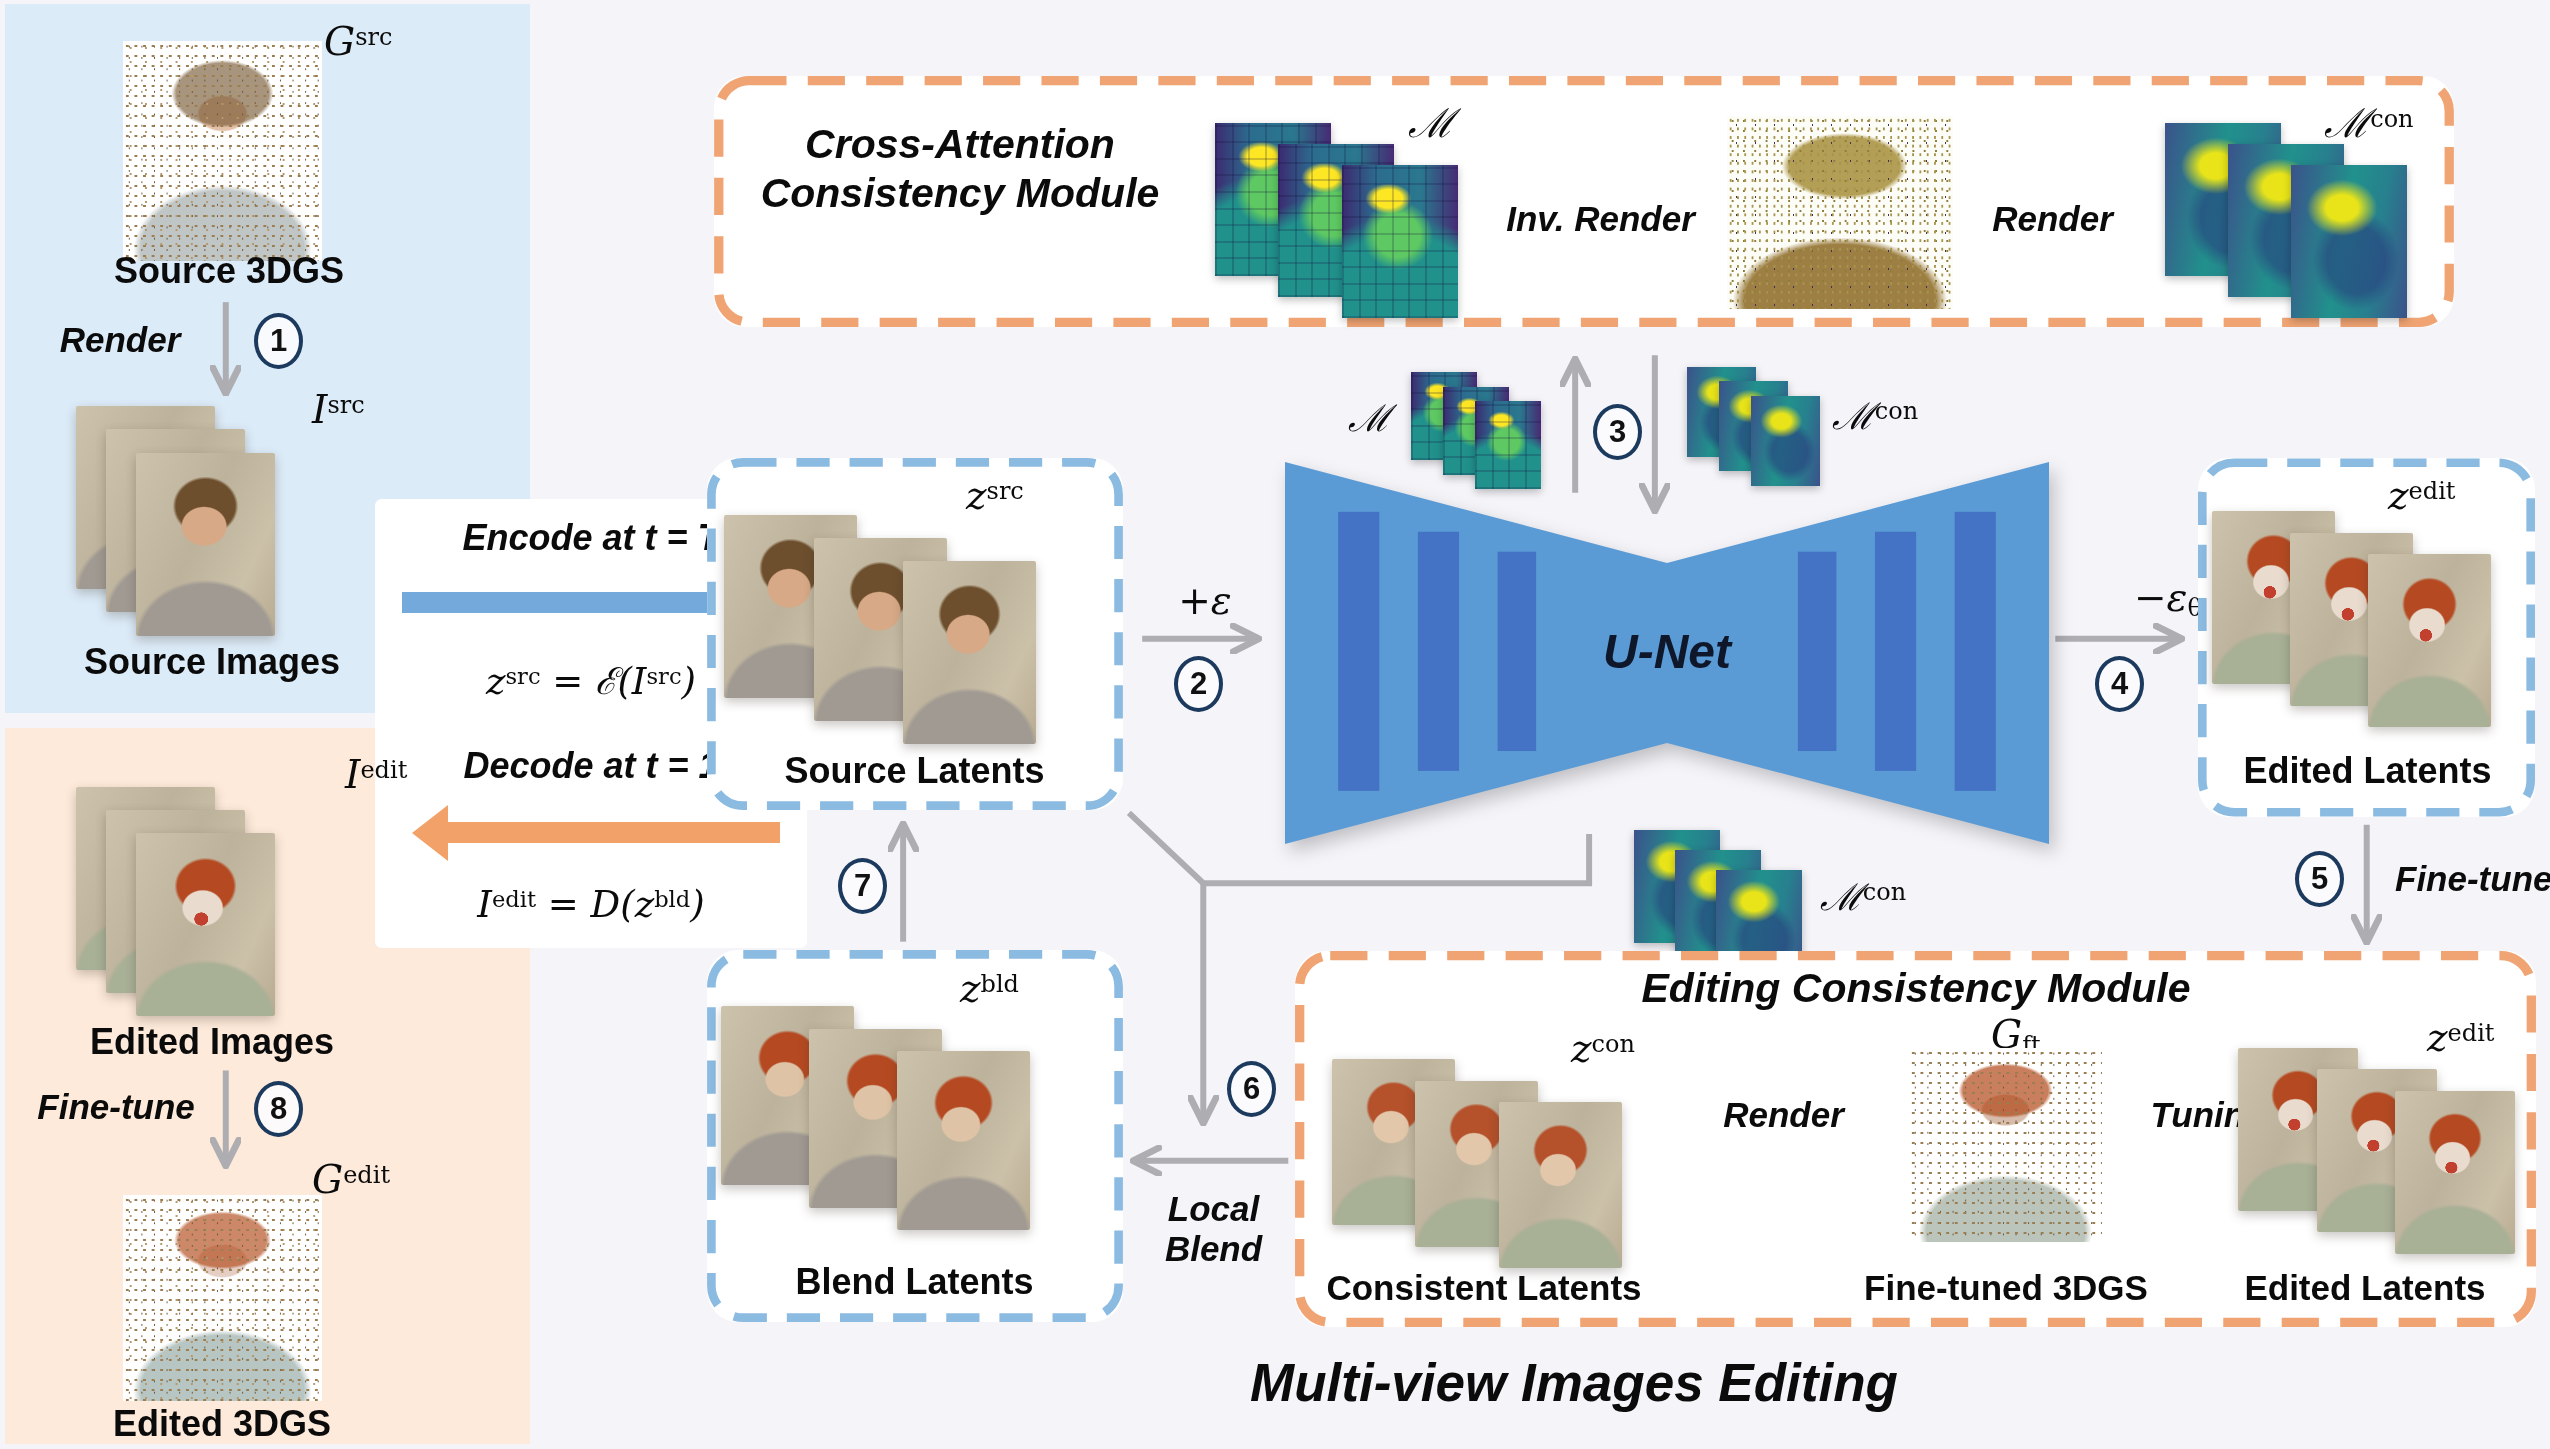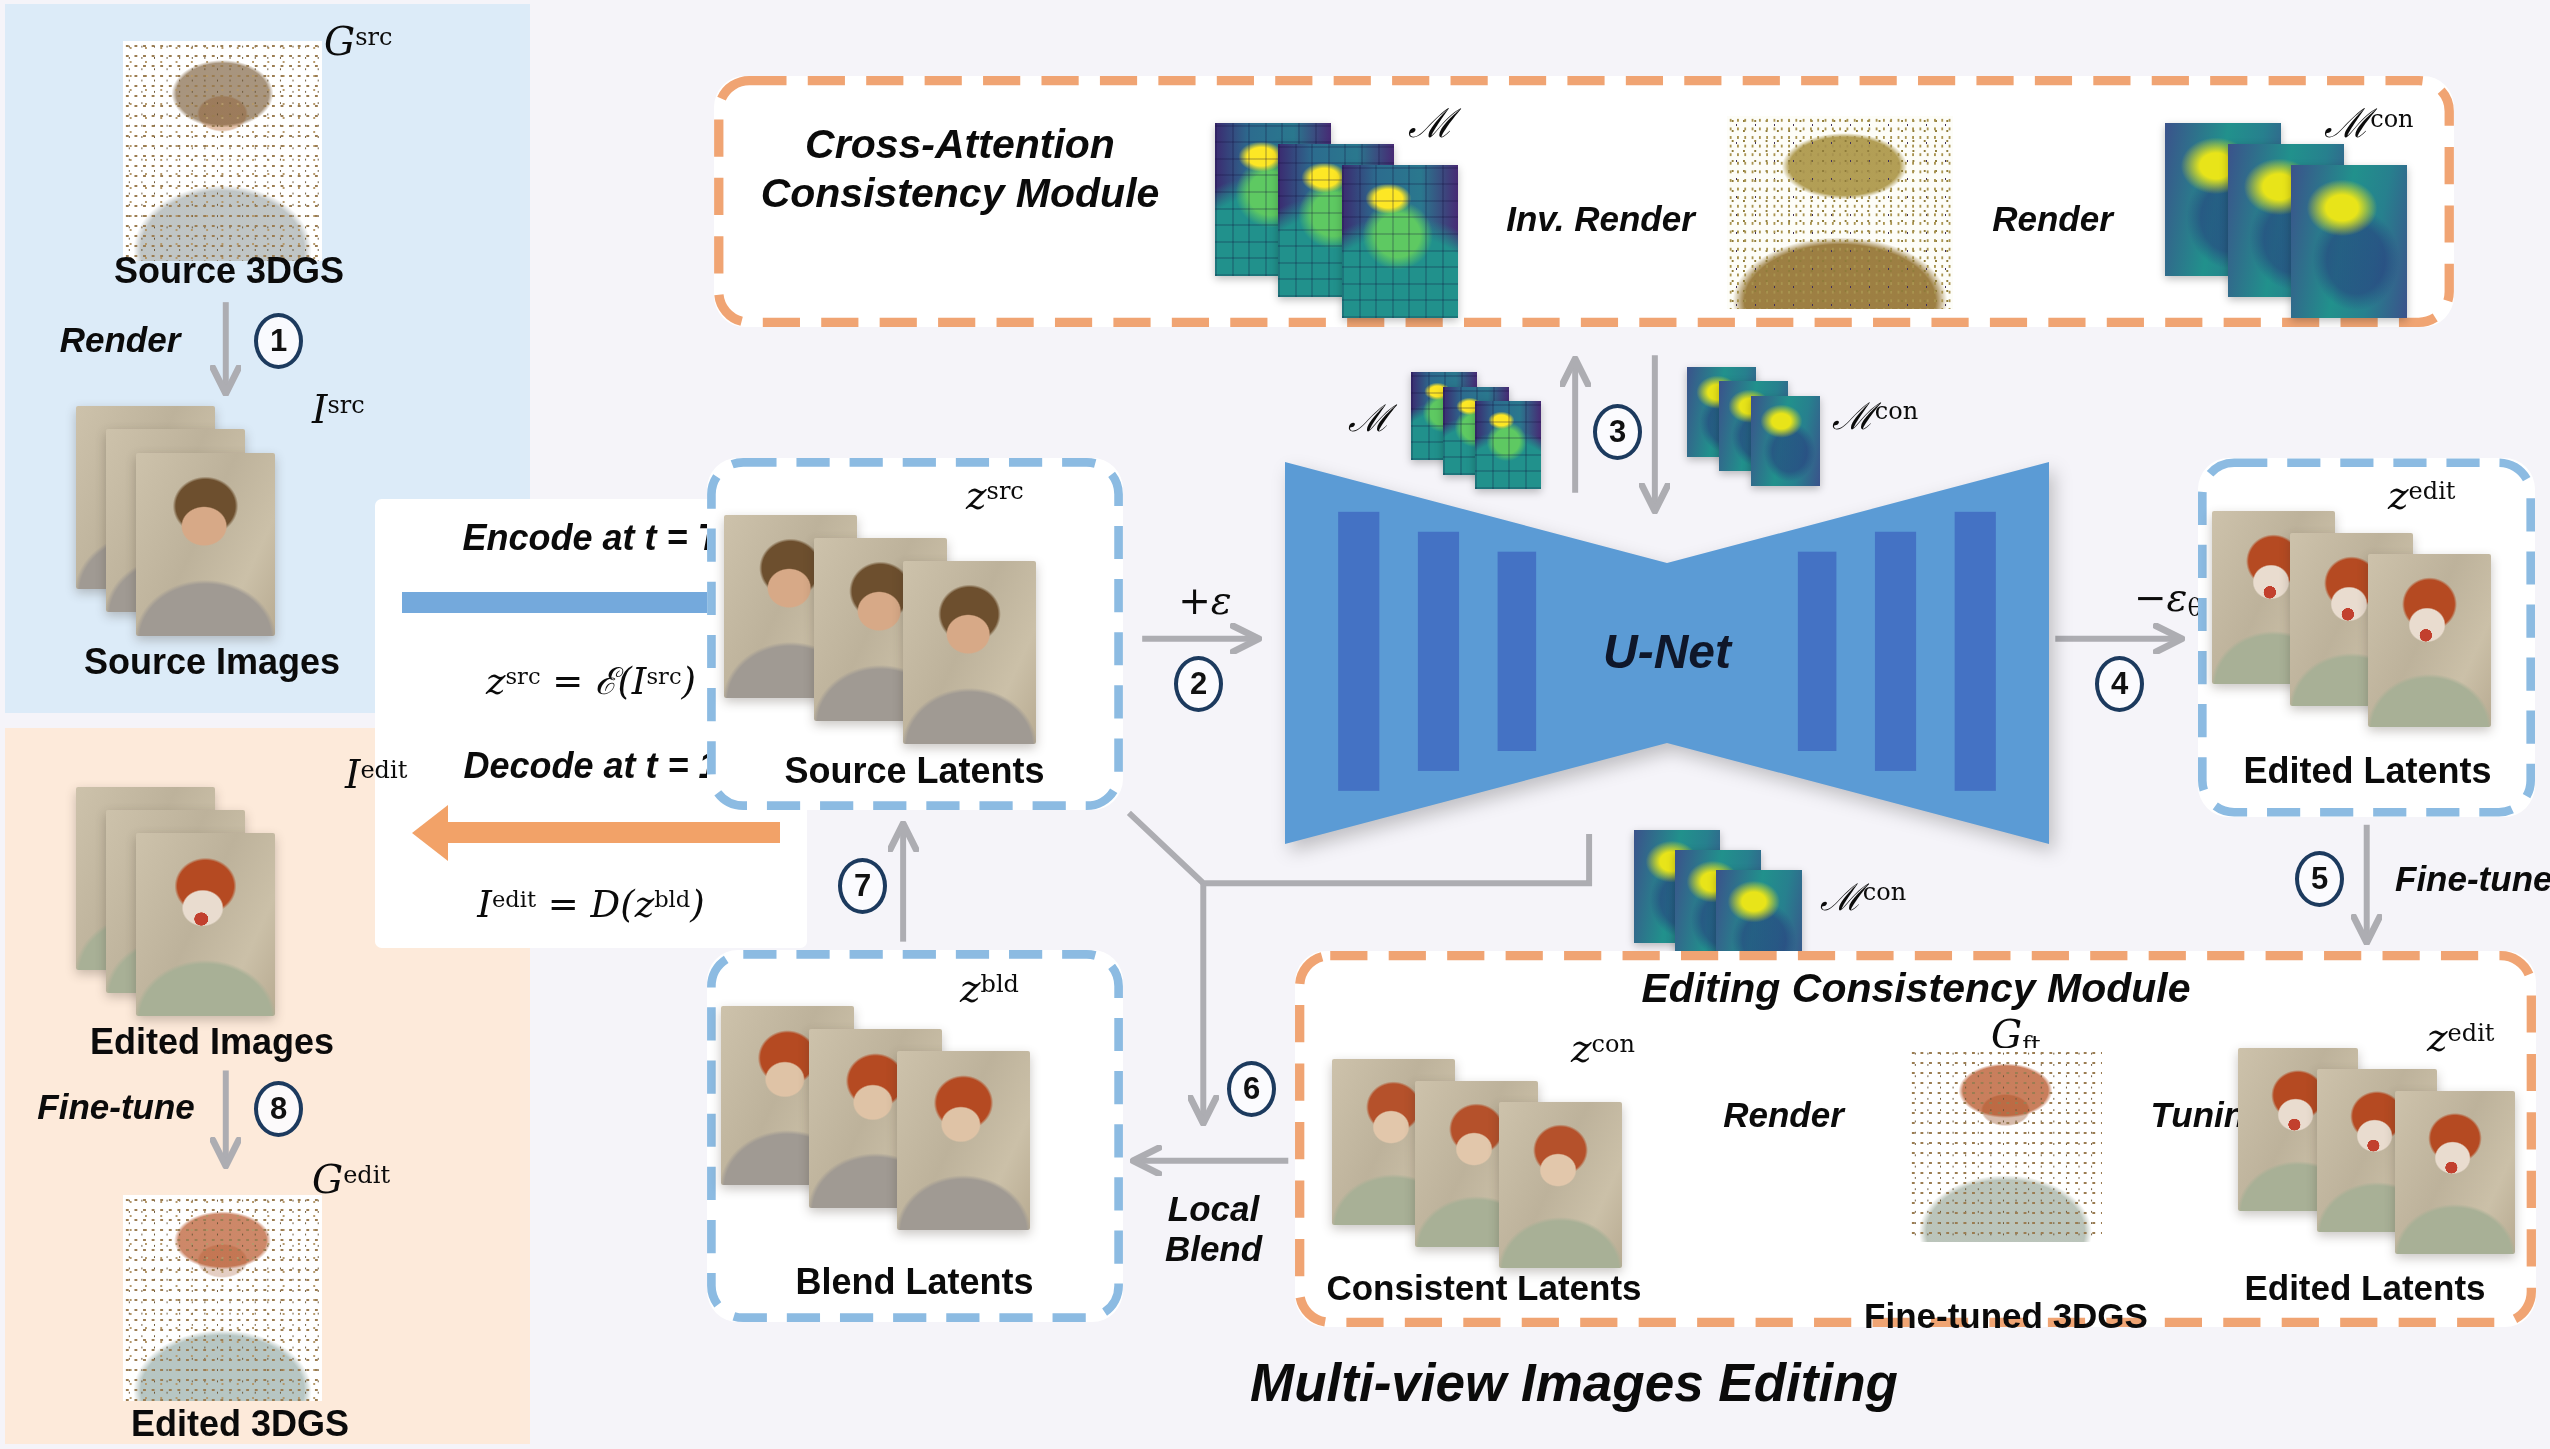--- a/index.html
+++ b/index.html
@@ -167,21 +167,21 @@
     <span>I</span><sup>edit</sup></div>
   <div class="photo clown" style="left:76px;top:787px;width:139px;height:183px;"></div>
   <div class="photo clown" style="left:106px;top:810px;width:139px;height:183px;"></div>
   <div class="photo clown" style="left:136px;top:833px;width:139px;height:183px;"></div>
   <div class="cap" style="left:56px;top:1023px;width:312px;">Edited Images</div>
   <div class="ital" style="left:26.6px;top:1087px;width:179px;">Fine-tune</div>
   <div class="step" style="left:254px;top:1081px;">8</div>
   <div class="math" style="left:312px;top:1157px;">
     <span>G</span><sup>edit</sup></div>
   <div class="noisy edit3d" style="left:123px;top:1195px;width:199px;height:206px;"></div>
-  <div class="cap" style="left:84px;top:1405px;width:312px;">Edited 3DGS</div>
+  <div class="cap" style="left:66px;top:1405px;width:312px;">Edited 3DGS</div>
 
   <div class="dashbox" style="left:714px;top:76px;width:1740px;height:251px;">
       <svg width="1740" height="251" style="position: absolute; left: 0px; top: 0px; overflow: visible;" viewBox="0 0 2620 378">
         <rect x="7" y="7" width="2606" height="364" rx="46" ry="46" fill="none" stroke="#F0A473" stroke-width="14" stroke-dasharray="56 32"></rect>
       </svg>
     </div>
   <div class="modtitle" style="left:744px;top:120px;width:432px;">
     <div>Cross-Attention</div>
     <div>Consistency Module</div>
   </div>
@@ -270,21 +270,21 @@
   <div class="math" style="left:1571px;top:1026px;">
     <span>z</span><sup>con</sup></div>
   <div class="photo consist" style="left:1332px;top:1059px;width:123px;height:166px;"></div>
   <div class="photo consist" style="left:1415px;top:1081px;width:123px;height:166px;"></div>
   <div class="photo consist" style="left:1499px;top:1102px;width:123px;height:166px;"></div>
   <div class="cap small" style="left:1318px;top:1270px;width:332px;">Consistent Latents</div>
   <div class="ital" style="left:1687px;top:1095px;width:193px;">Render</div>
   <div class="math" style="left:1991px;top:1012px;">
     <span>G</span><sub>ft</sub></div>
   <div class="noisy ft" style="left:1909px;top:1048px;width:193px;height:194px;"></div>
-  <div class="cap small" style="left:1853px;top:1270px;width:306px;margin-top:28px;">Fine-tuned 3DGS</div>
+  <div class="cap small" style="left:1853px;top:1270px;width:306px;">Fine-tuned 3DGS</div>
   <div class="ital" style="left:2119px;top:1095px;width:179px;">Tuning</div>
   <div class="math" style="left:2427px;top:1015px;">
     <span>z</span><sup>edit</sup></div>
   <div class="photo clown" style="left:2238px;top:1048px;width:120px;height:163px;"></div>
   <div class="photo clown" style="left:2317px;top:1069px;width:120px;height:163px;"></div>
   <div class="photo clown" style="left:2395px;top:1091px;width:120px;height:163px;"></div>
   <div class="cap small" style="left:2212px;top:1270px;width:306px;">Edited Latents</div>
 
   <div class="step" style="left:1227px;top:1061px;">6</div>
   <div class="ital" style="left:1137px;top:1189px;width:153px;">

